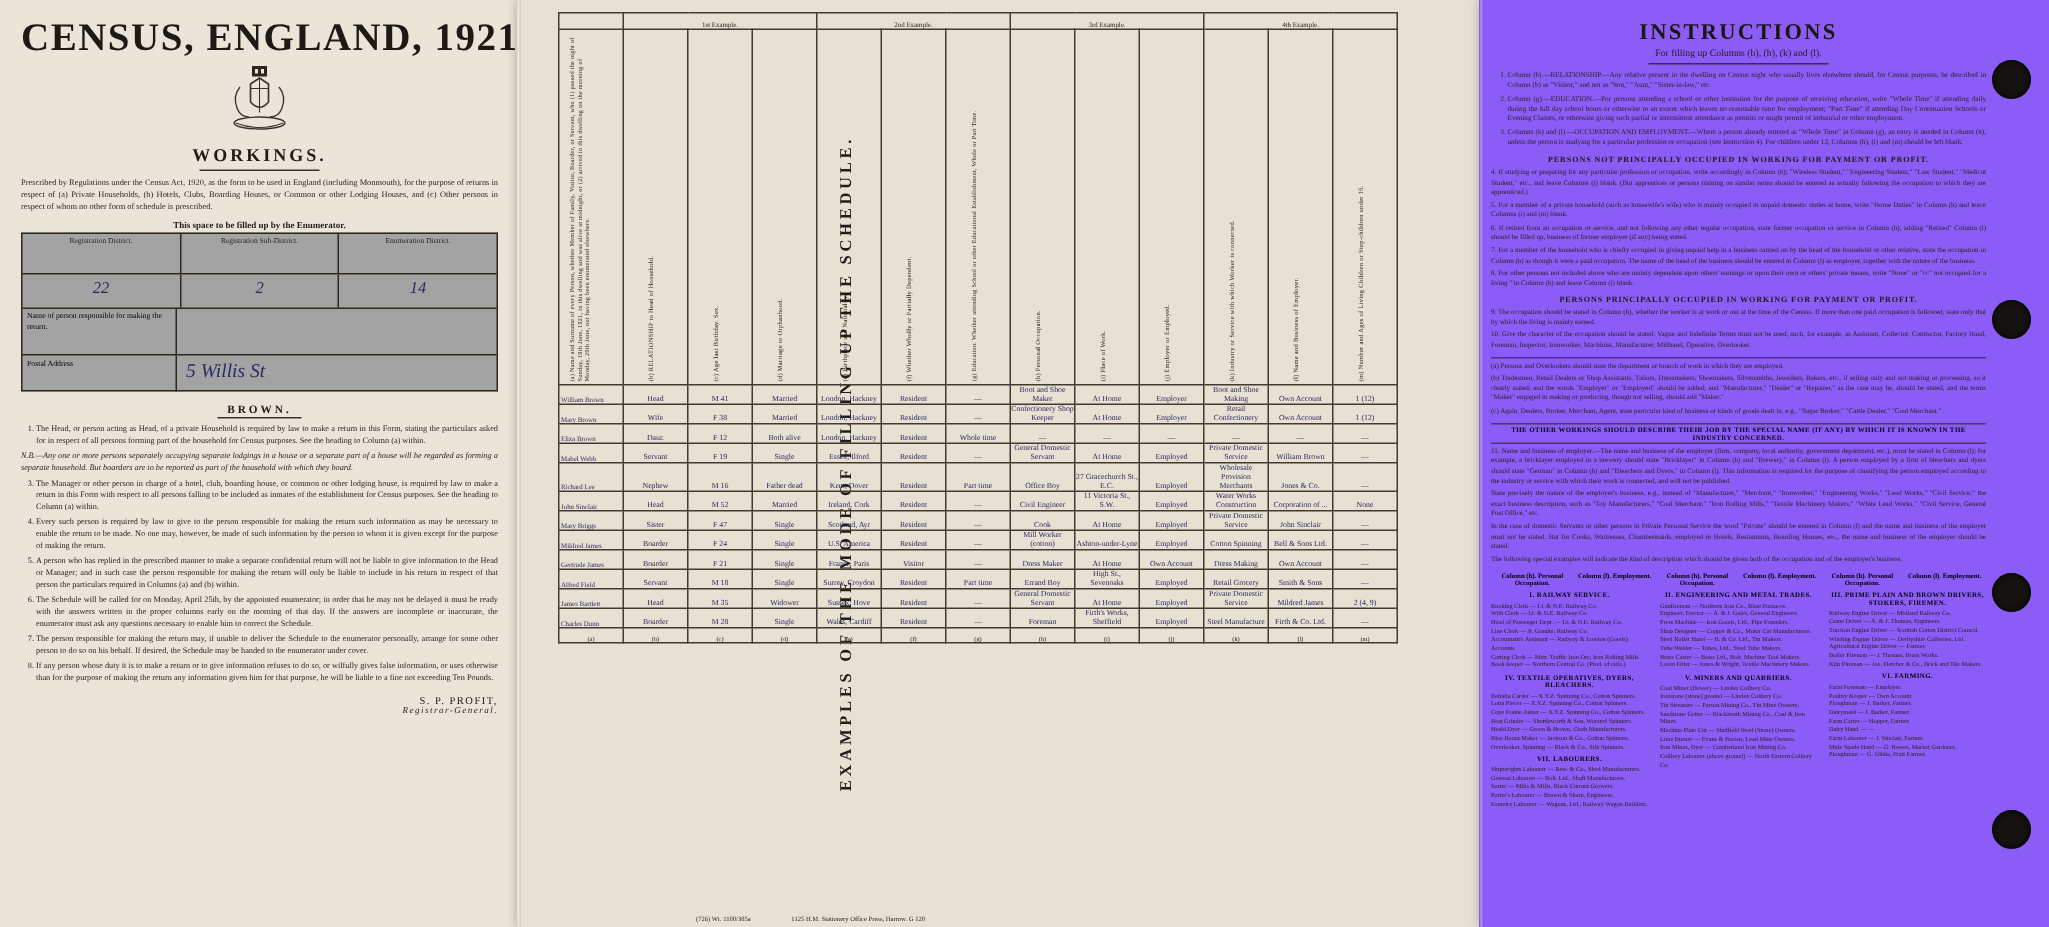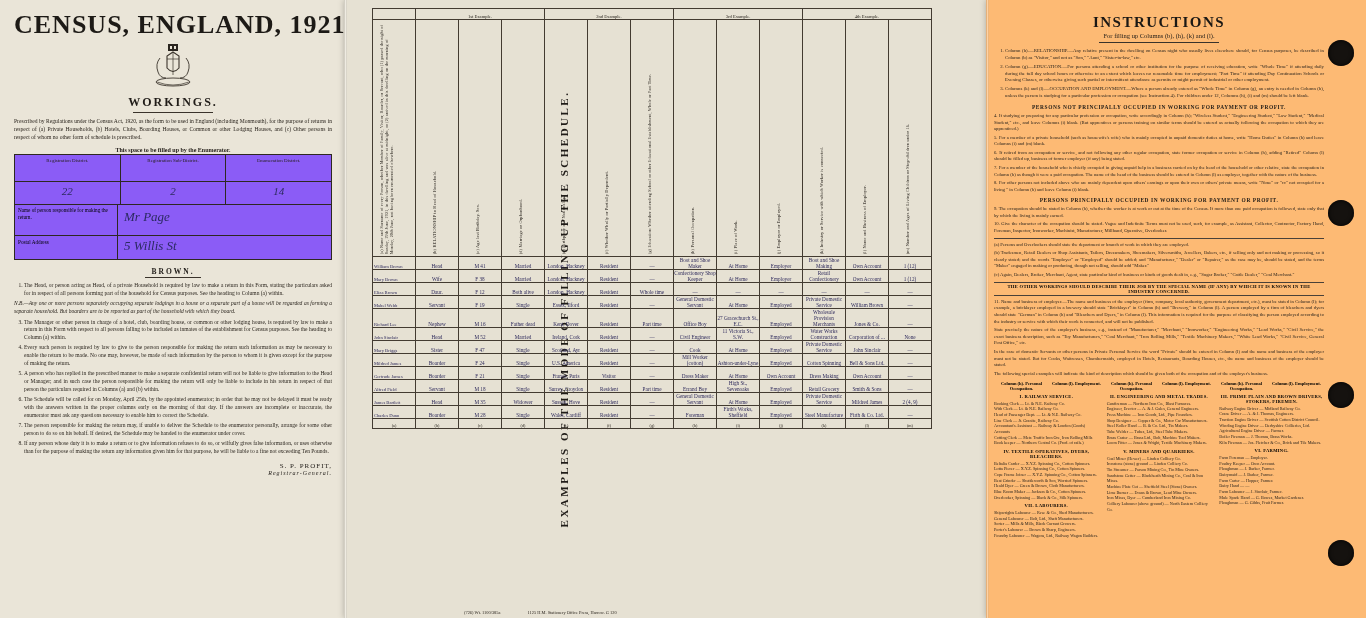--- a/index.html
+++ b/index.html
@@ -11,21 +11,21 @@
     position:relative;
   }
   
   .sheet {
     position:absolute;
     background:#e8e3d6;
     box-shadow:0 0 6px rgba(0,0,0,.25);
   }
   #left-sheet  { left:0;    top:0;  width:344px;  height:618px; background:#eae5d8; }
   #mid-sheet   { left:344px; top:0; width:642px;  height:618px; background:#e6e1d3; }
-  #right-sheet { left:986px; top:0; width:380px;  height:618px; background:#fdba74; }
+  #right-sheet { left:986px; top:0; width:380px;  height:618px; background:#8b5cf6; }
 
   .fold {
     position:absolute; top:0; width:3px; height:618px;
     background:linear-gradient(90deg, rgba(0,0,0,.14), rgba(255,255,255,.35), rgba(0,0,0,.10));
   }
   #fold1 { left:344px; }
   #fold2 { left:986px; }
 
   
   .hole {
@@ -62,21 +62,21 @@
   .schedule-rule {
     width:80px; height:1px; background:#3a332b; margin:2px auto 4px;
   }
   .para {
     font-size:5.6px; line-height:1.45; text-align:justify; color:#2a241d;
   }
   .box-title {
     text-align:center; font-size:6px; font-weight:bold; margin:6px 0 1px; color:#221d18;
   }
   .enum-box {
-    border:1.2px solid #2e2820; height:104px; position:relative; background:#8b5cf6;
+    border:1.2px solid #2e2820; height:104px; position:relative; background:#a3a3a3;
   }
   .enum-box .hdr {
     display:flex; border-bottom:1px solid #2e2820; height:26px;
   }
   .enum-box .hdr > div {
     flex:1; font-size:5px; text-align:center; line-height:1.2; padding:3px 2px;
     border-right:1px solid #2e2820; color:#241f19;
   }
   .enum-box .hdr > div:last-child { border-right:none; }
   .enum-box .vals {
@@ -217,21 +217,20 @@
         <div>Registration Sub-District.</div>
         <div>Enumeration District.</div>
       </div>
       <div class="vals">
         <div class="hand">22</div>
         <div class="hand">2</div>
         <div class="hand">14</div>
       </div>
       <div class="resp-row">
         <div class="lbl">Name of person responsible for making the return.</div>
-        <div class="val hand">Mr Page</div>
       </div>
       <div class="addr-row">
         <div class="lbl">Postal Address</div>
         <div class="val hand">5 Willis St</div>
       </div>
     </div>
 
     <div class="notice-hdr">BROWN.</div>
     <div class="notice-rule"></div>
 

